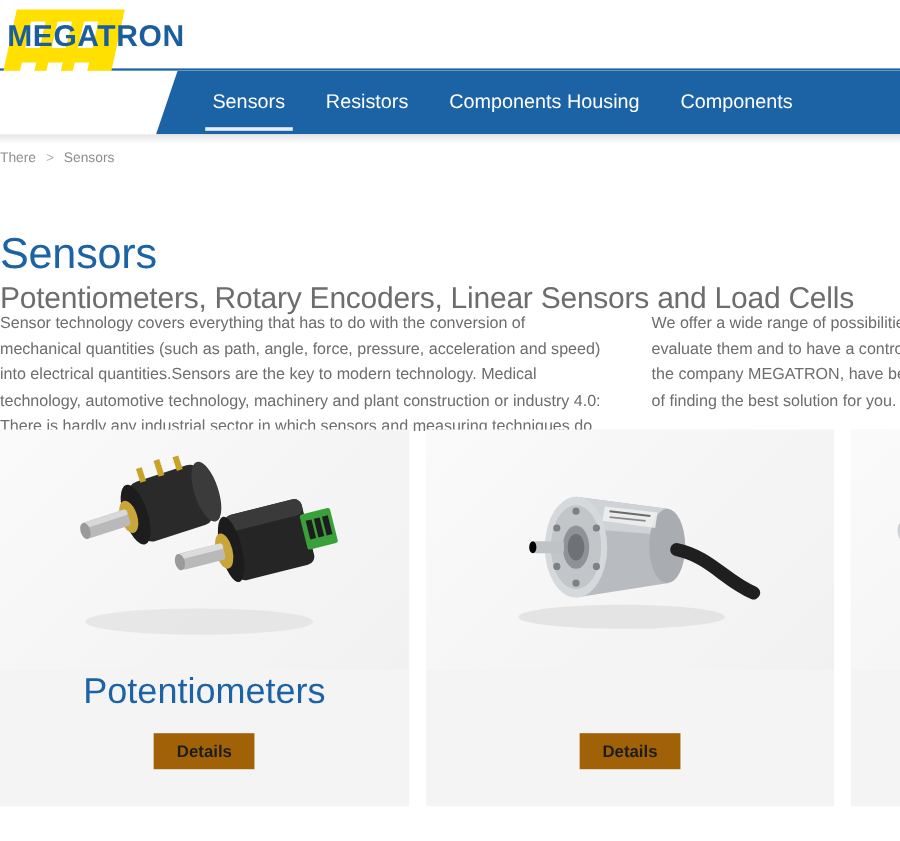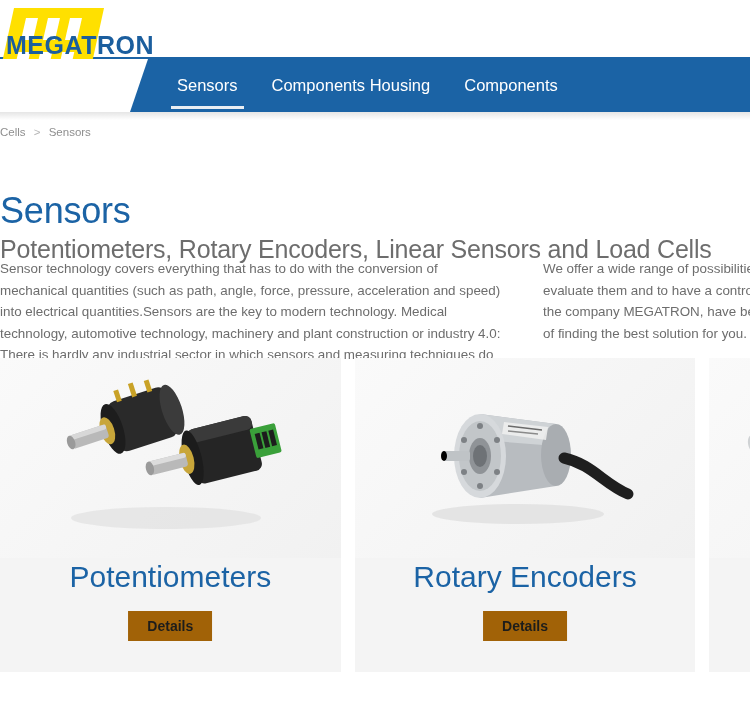--- a/index.html
+++ b/index.html
@@ -45,21 +45,21 @@
     position: absolute;
     left: 0px;
     top: 2px;
     width: 110px;
     height: 92px;
   }
   .logo-mark svg { display:block; }
   .logo-word {
     position: absolute;
     left: 6px;
-    top: 33px;
+    top: 18px;
     font-size: 25px;
     font-weight: bold;
     letter-spacing: 0.5px;
     color: #1b5e9e;
     white-space: nowrap;
   }
   .logo-tagline {
     position: absolute;
     left: 6px;
     top: 77px;
@@ -248,32 +248,35 @@
     </div>
 
   </div>
 
   <div class="navbar-row">
     <div class="navbar">
       <div class="nav-item active">
         <span>Sensors</span>
       </div>
       <div class="nav-item">
+        <span>Resistors</span>
+      </div>
+      <div class="nav-item">
         <span>Components Housing</span>
       </div>
       <div class="nav-item">
         <span>Components</span>
       </div>
 
     </div>
     <div class="nav-shadow"></div>
   </div>
 
   <div class="breadcrumb">
-    <span class="crumb">Cells</span>
+    <span class="crumb">There</span>
     <span class="sep">&gt;</span>
     <span class="crumb">Sensors</span>
   </div>
 
   <h1 class="page-title">Sensors</h1>
   <h2 class="page-subtitle">Potentiometers, Rotary Encoders, Linear Sensors and Load Cells</h2>
 
   <div class="intro">
     <div class="intro-col">Sensor technology covers everything that has to do with the conversion of mechanical quantities (such as path, angle, force, pressure, acceleration and speed) into electrical quantities.Sensors are the key to modern technology. Medical technology, automotive technology, machinery and plant construction or industry 4.0: There is hardly any industrial sector in which sensors and measuring techniques do not test, monitor or control electronically.</div>
     <div class="intro-col">We offer a wide range of possibilities for measuring mechanical quantities, to evaluate them and to have a control or regulation process. For your projects, we, as the company MEGATRON, have been a partner for many years. Always with the aim of finding the best solution for you.</div>
@@ -343,21 +346,20 @@
             <circle cx="45" cy="66" r="3" fill="#7d8185"></circle>
 
             <path d="M52 16 L96 21 L94 34 L50 28 Z" fill="#f0f0f0" opacity="0.85"></path>
             <path d="M56 20 L90 24" stroke="#6a6a6a" stroke-width="1.6"></path>
             <path d="M56 25 L86 28" stroke="#8a8a8a" stroke-width="1.4"></path>
 
             <path d="M112 52 C 140 58, 152 78, 176 88" stroke="#1f1f1f" stroke-width="11" fill="none" stroke-linecap="round"></path>
           </g>
         </svg>
       </div>
-      <div class="card-title">Rotary Encoders</div>
       <button class="card-btn">Details</button>
     </div>
 
     <div class="card">
       <div class="card-img">
         <svg class="prod-svg" width="280" height="160" viewBox="0 0 280 160">
           <ellipse cx="140" cy="124" rx="120" ry="10" fill="#e2e2e2" opacity="0.8"></ellipse>
           <g transform="translate(6,42) rotate(-12)">
 
             <rect x="0" y="16" width="106" height="17" rx="5" fill="#b4b8bb"></rect>

